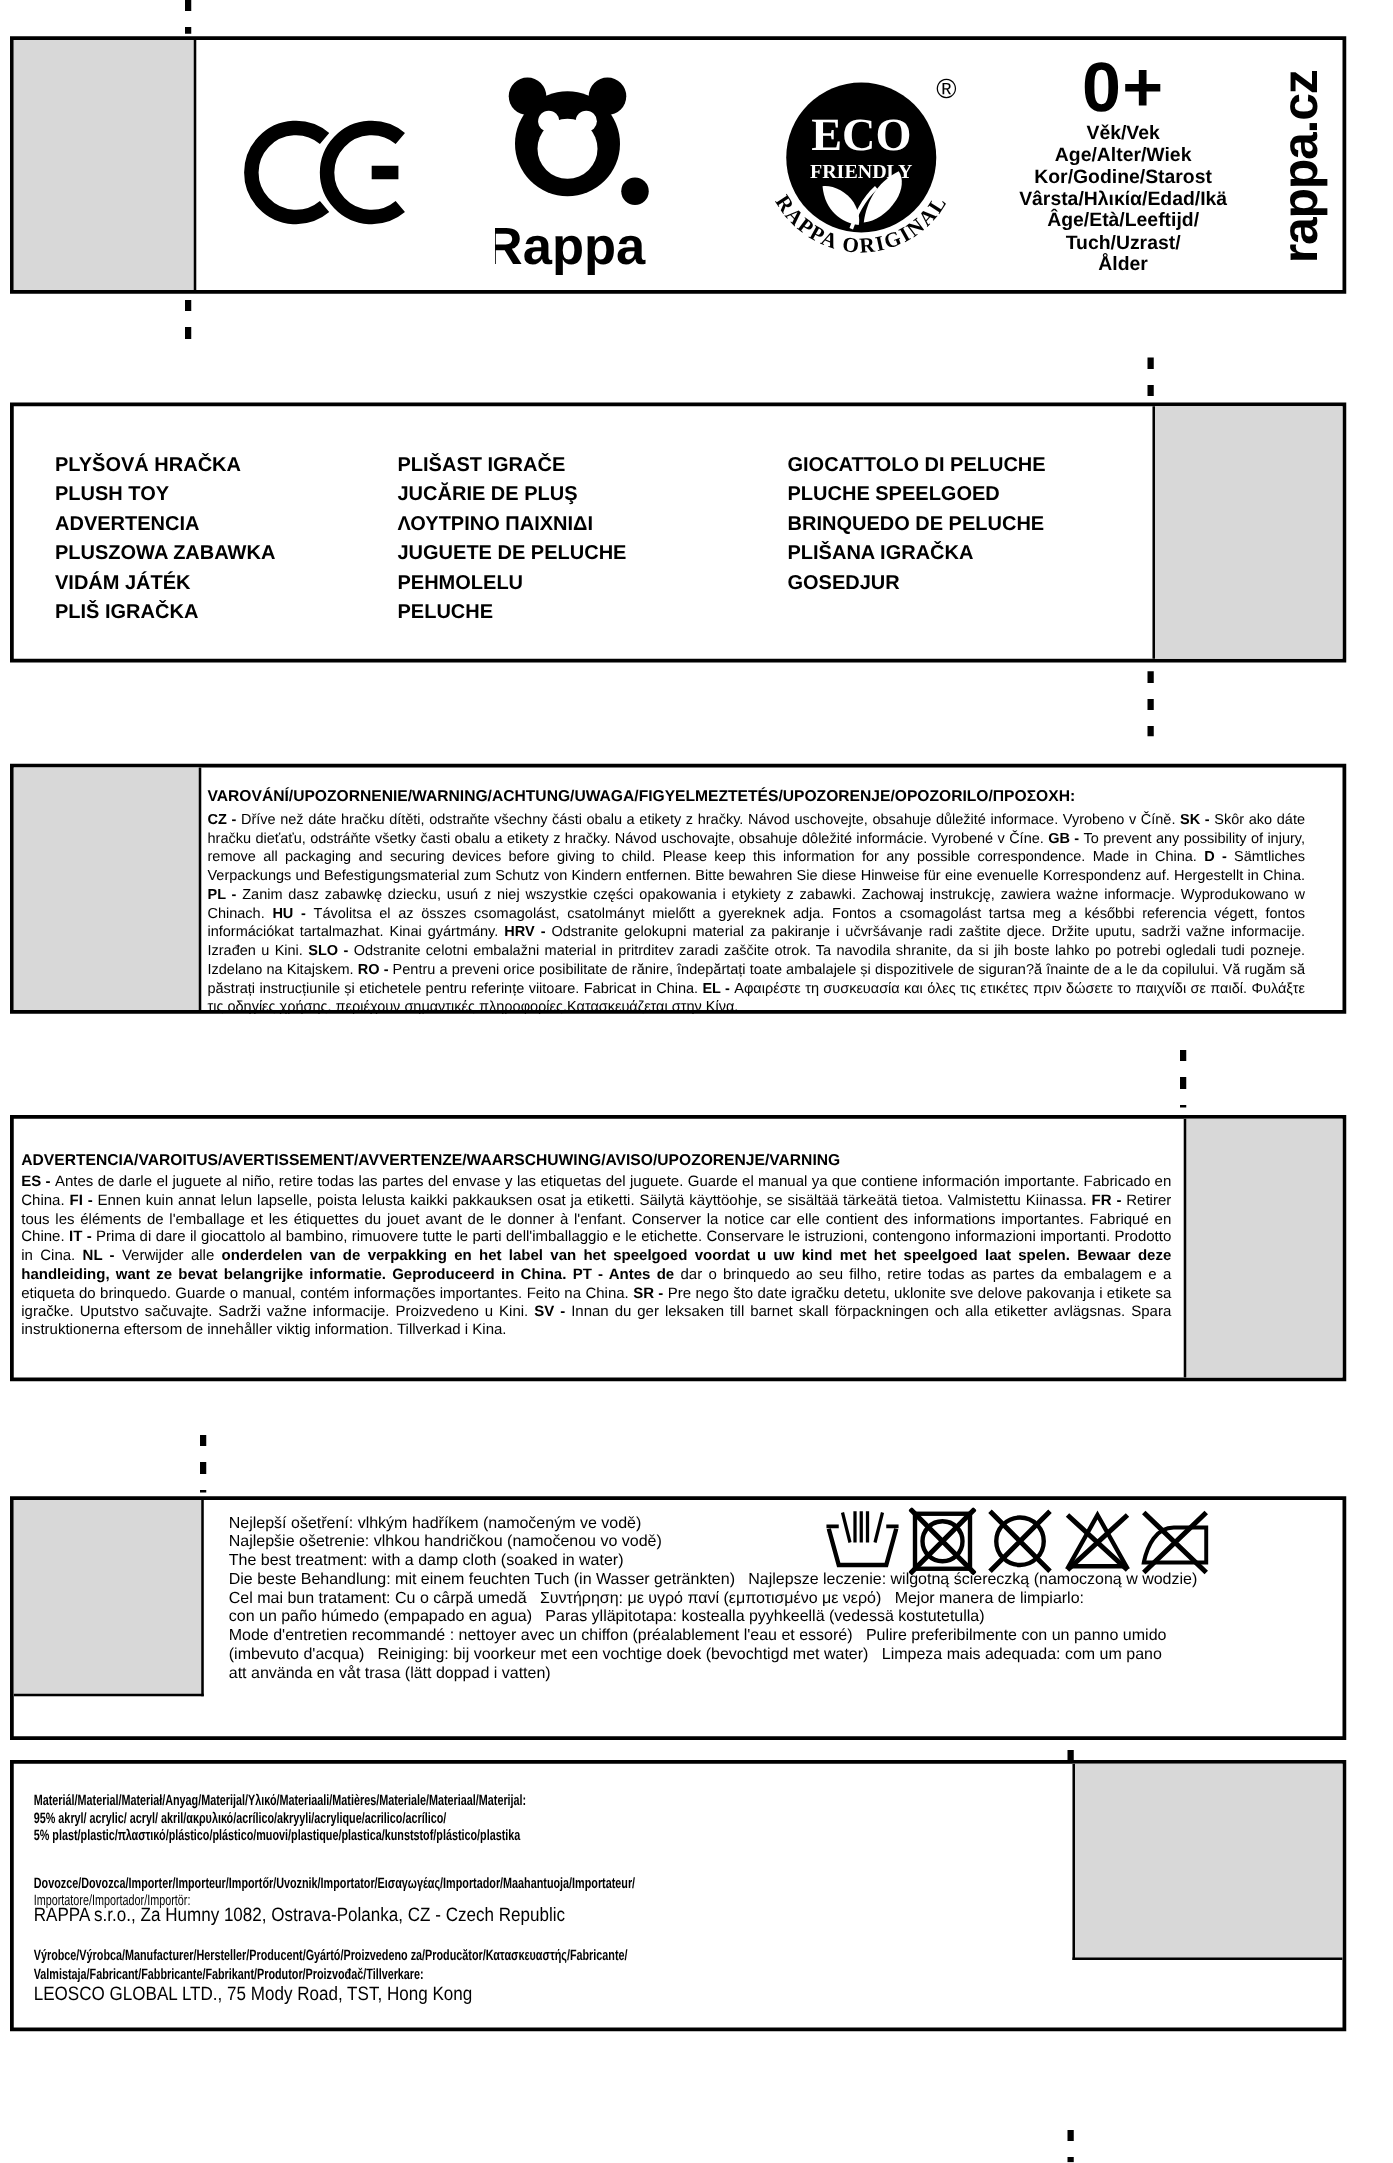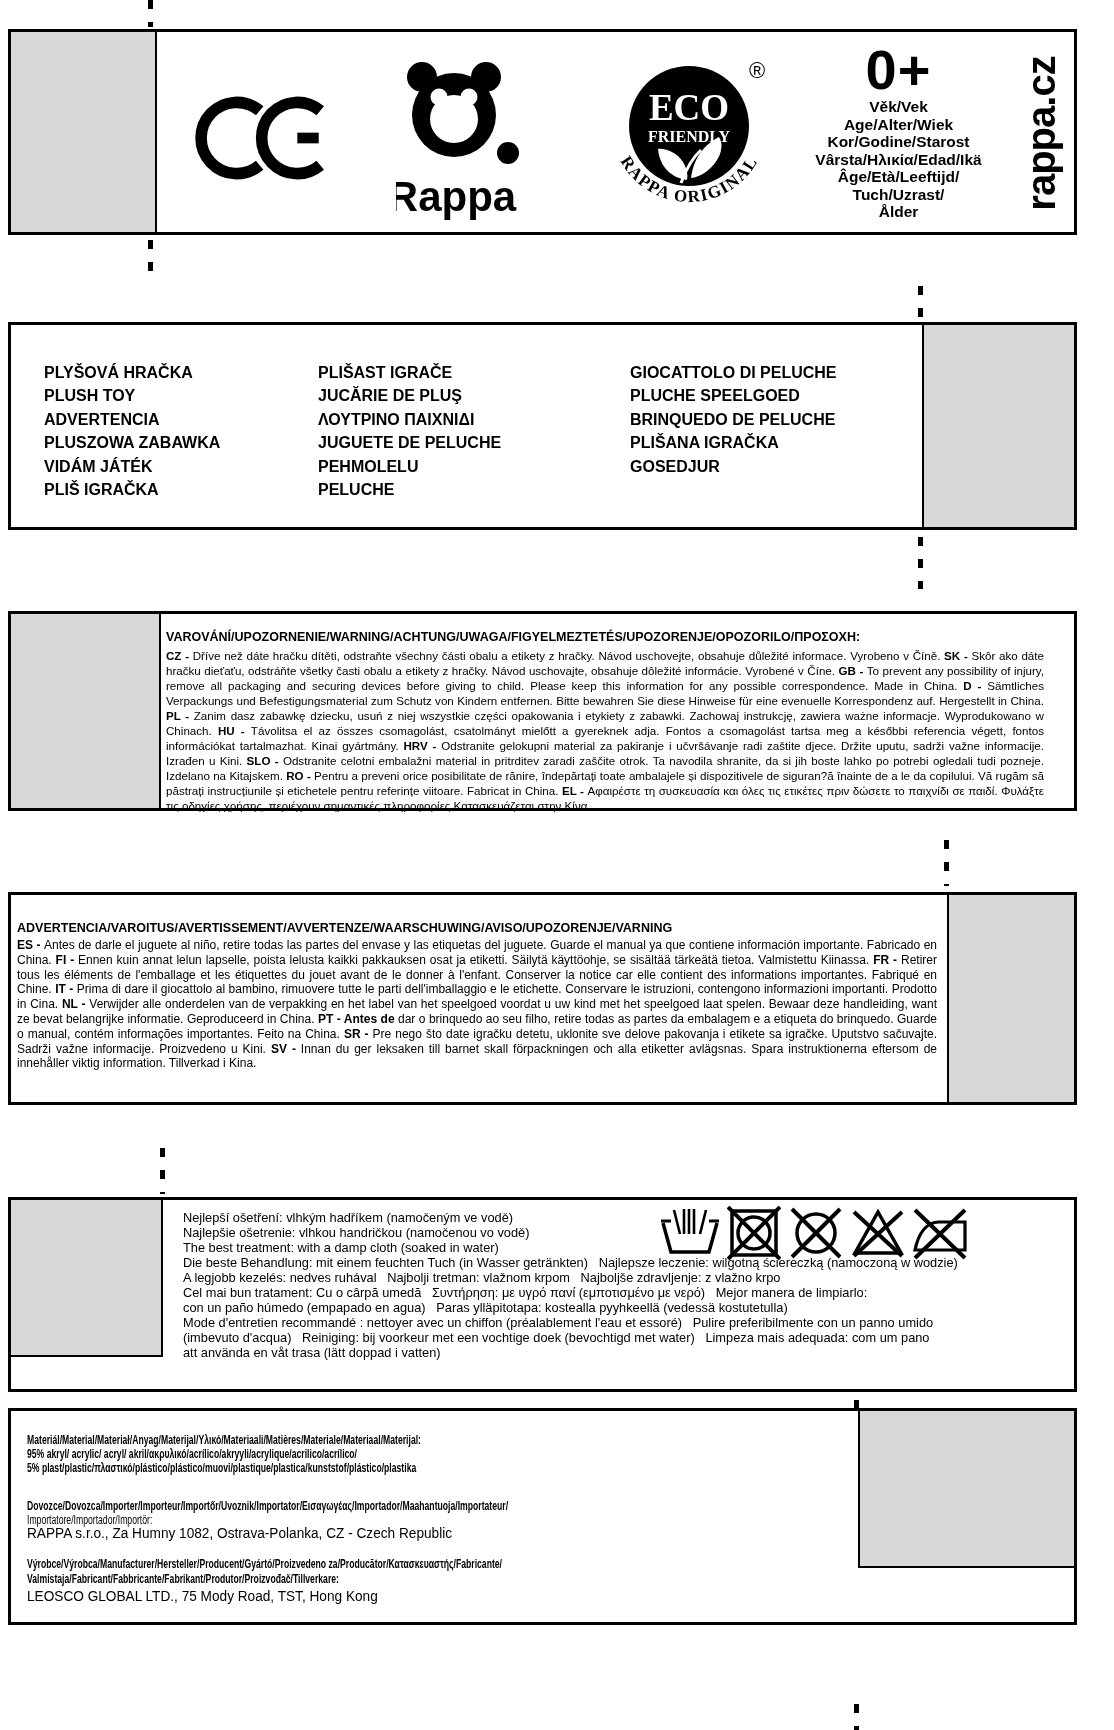--- a/index.html
+++ b/index.html
@@ -6,21 +6,21 @@
   .page{position:relative;width:1114px;height:1730px;background:#fff;overflow:hidden;
         font-family:"Liberation Sans","DejaVu Sans",sans-serif;color:#000;}
   .box{position:absolute;border:3px solid #000;background:#fff;box-sizing:border-box;}
   .panel{position:absolute;background:#d8d8d8;box-sizing:border-box;}
   .cut{position:absolute;width:5px;background:repeating-linear-gradient(to bottom,#000 0 9px,transparent 9px 22px);}
   .abs{position:absolute;}
   .prodcol div{font-weight:bold;font-size:16px;line-height:23.4px;white-space:nowrap;}
   .warn-head{font-weight:bold;font-size:12.5px;white-space:nowrap;}
   .warn-body{font-size:11.6px;line-height:15px;text-align:justify;}
   .warn-body b{font-weight:bold;}
-  .warn-body .bseg{font-weight:normal;}
+  .warn-body .bseg{font-weight:bold;}
   .warn-body2{font-size:12px;line-height:14.8px;text-align:justify;}
   .care-lines div{font-size:12.8px;line-height:15px;white-space:pre-wrap;}
   .agebox{text-align:center;}
   .age-big{font-weight:bold;font-size:56px;line-height:56px;letter-spacing:1px;}
   .age-lines div{font-weight:bold;font-size:15.5px;line-height:17.5px;white-space:nowrap;}
   .vert-site{display:flex;align-items:center;justify-content:center;}
   .vert-site span{transform:rotate(-90deg);font-weight:bold;font-size:40px;letter-spacing:-1px;white-space:nowrap;}
   .cond{transform:scaleX(.72);transform-origin:0 50%;white-space:nowrap;font-size:12px;}
   .condb{font-weight:bold;}
   .valline{transform:scaleX(.88);transform-origin:0 50%;white-space:nowrap;font-size:15.5px;}
@@ -147,21 +147,20 @@
   </div>
 
   <div class="box" style="left:8px;top:1197px;width:1069px;height:195px">
     <div class="panel" style="left:0;top:0;width:152px;height:157px;border-right:2px solid #000;border-bottom:2px solid #000"></div>
 
     <div class="abs care-lines" style="left:172px;top:10px">
       <div>Nejlepší ošetření: vlhkým hadříkem (namočeným ve vodě)</div>
       <div>Najlepšie ošetrenie: vlhkou handričkou (namočenou vo vodě)</div>
       <div>The best treatment: with a damp cloth (soaked in water)</div>
       <div>Die beste Behandlung: mit einem feuchten Tuch (in Wasser getränkten)   Najlepsze leczenie: wilgotną ściereczką (namoczoną w wodzie)</div>
-      <div>A legjobb kezelés: nedves ruhával   Najbolji tretman: vlažnom krpom   Najboljše zdravljenje: z vlažno krpo</div>
       <div>Cel mai bun tratament: Cu o cârpă umedă   Συντήρηση: με υγρό πανί (εμποτισμένο με νερό)   Mejor manera de limpiarlo:</div>
       <div>con un paño húmedo (empapado en agua)   Paras ylläpitotapa: kostealla pyyhkeellä (vedessä kostutetulla)</div>
       <div>Mode d'entretien recommandé : nettoyer avec un chiffon (préalablement l'eau et essoré)   Pulire preferibilmente con un panno umido</div>
       <div>(imbevuto d'acqua)   Reiniging: bij voorkeur met een vochtige doek (bevochtigd met water)   Limpeza mais adequada: com um pano</div>
       <div>att använda en våt trasa (lätt doppad i vatten)</div>
     </div>
 
     <div class="abs icon-row" style="left:650px;top:6px">
       <span>
         <svg width="58" height="52" viewBox="0 0 58 52">

